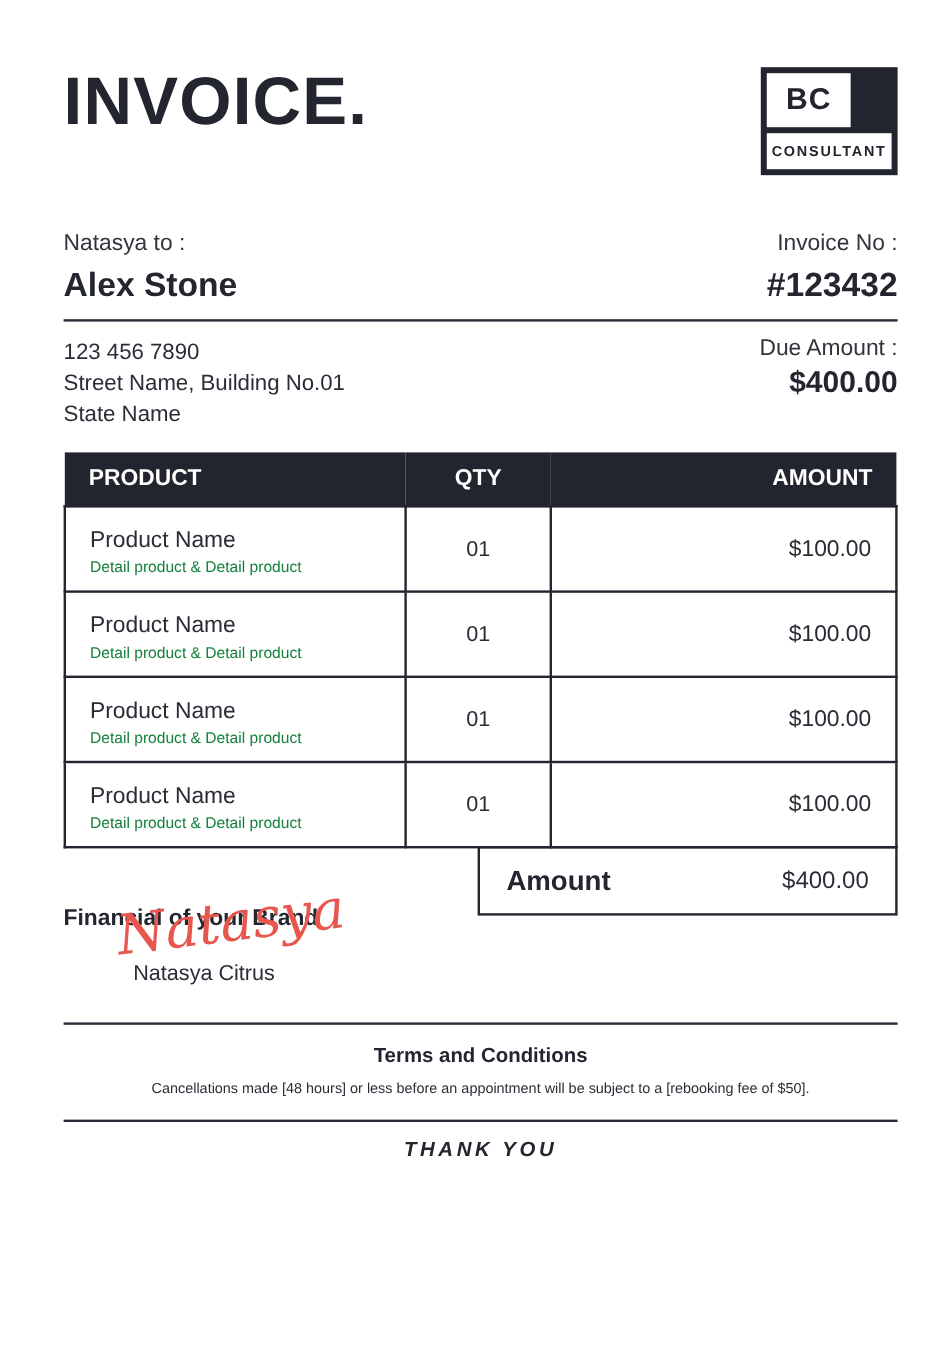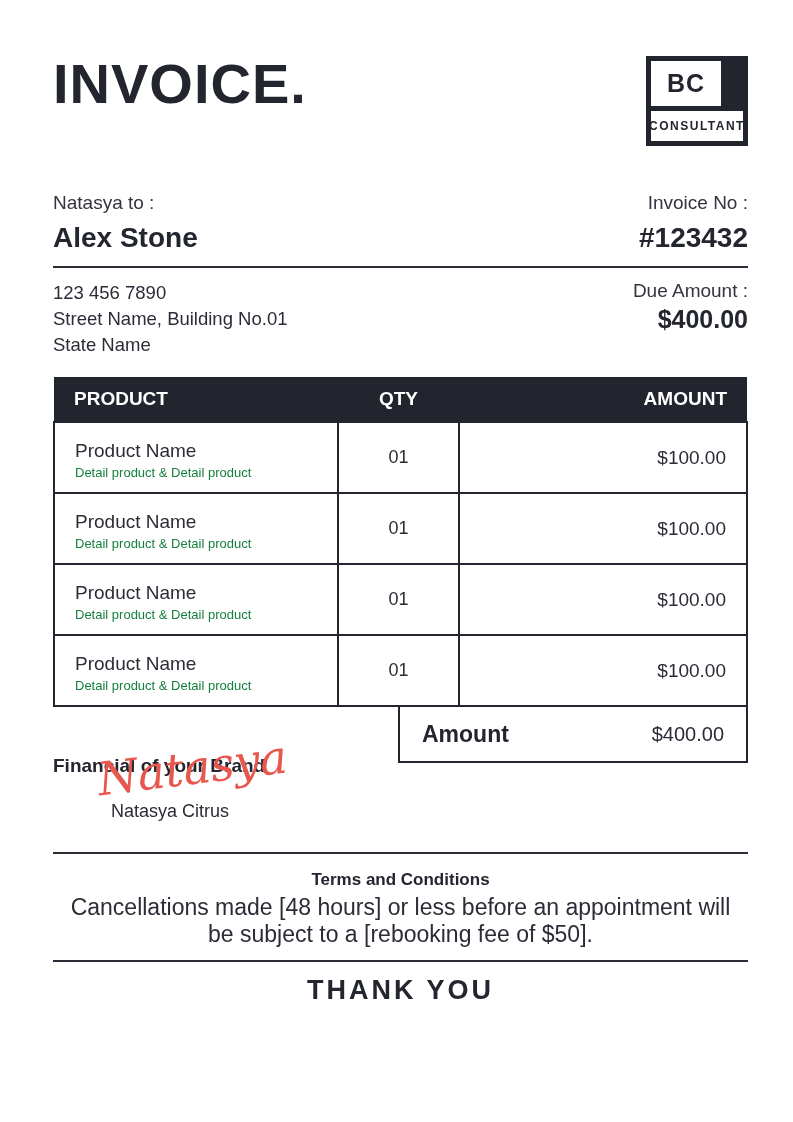--- a/index.html
+++ b/index.html
@@ -3,21 +3,21 @@
 <meta charset="utf-8">
 <style>
   * { margin:0; padding:0; box-sizing:border-box; }
   html,body { width:793px; height:1122px; background:#ffffff; overflow:hidden;
     font-family:"Liberation Sans", sans-serif; color:#2b2d36; }
   .page { width:793px; height:1122px; padding:0 45px 0 53px; position:relative; }
 
   
   .top { margin-top:56px; display:flex; justify-content:space-between; align-items:flex-start; }
   .title { font-size:56px; font-weight:800; letter-spacing:1px; color:#23252f; line-height:1.0; }
-  .logo { width:102px; background:#22242e; padding:5px; display:flex; flex-direction:column; gap:5px; }
+  .logo { width:114px; background:#22242e; padding:5px; display:flex; flex-direction:column; gap:5px; }
   .logo-row { display:flex; height:45px; }
   .logo-bc { background:#ffffff; width:70px; display:flex; align-items:center; justify-content:center;
     font-size:25px; font-weight:700; color:#22242e; letter-spacing:1px; }
   .logo-sq { flex:1; background:#22242e; }
   .logo-name { background:#ffffff; height:30px; display:flex; align-items:center; justify-content:center;
     font-size:12px; font-weight:700; color:#22242e; letter-spacing:1.5px; }
 
   
   .bill-head { margin-top:46px; }
   .bh-row { display:flex; justify-content:space-between; align-items:baseline; }
@@ -58,24 +58,24 @@
   .brand-line { font-size:19px; font-weight:700; color:#23252f; position:relative; z-index:1; }
   .script { position:absolute; top:-14px; left:44px; z-index:2;
     font-family:"DejaVu Serif", serif; font-style:italic; font-size:46px;
     color:#e8574e; transform:rotate(-7deg); white-space:nowrap; }
   .signer { margin-top:24px; margin-left:58px; font-size:18px; color:#2b2d36; position:relative; z-index:1; }
 
   
   .rule-terms { border:none; border-top:2px solid #2b2d36; margin-top:30px; }
   .terms { text-align:center; margin-top:16px; }
   .t-title { font-size:17px; font-weight:700; color:#23252f; }
-  .t-body { font-size:23px; line-height:27px; color:#2b2d36; width:670px; margin:4px auto 0 auto; }
+  .t-body { font-size:12px; line-height:27px; color:#2b2d36; width:670px; margin:4px auto 0 auto; }
   .rule-bottom { border:none; border-top:2px solid #2b2d36; margin-top:12px; }
-  .thanks { text-align:center; margin-top:13px; font-size:27px; font-weight:700;
-    letter-spacing:3px; color:#23252f; }
+  .thanks { text-align:center; margin-top:13px; font-size:17px; font-weight:700;
+    letter-spacing:3px; color:#23252f;font-style:italic; }
 </style>
 </head>
 <body>
 
 <div class="page">
 
   <header class="top">
     <h1 class="title">INVOICE.</h1>
     <div class="logo">
       <div class="logo-row">

